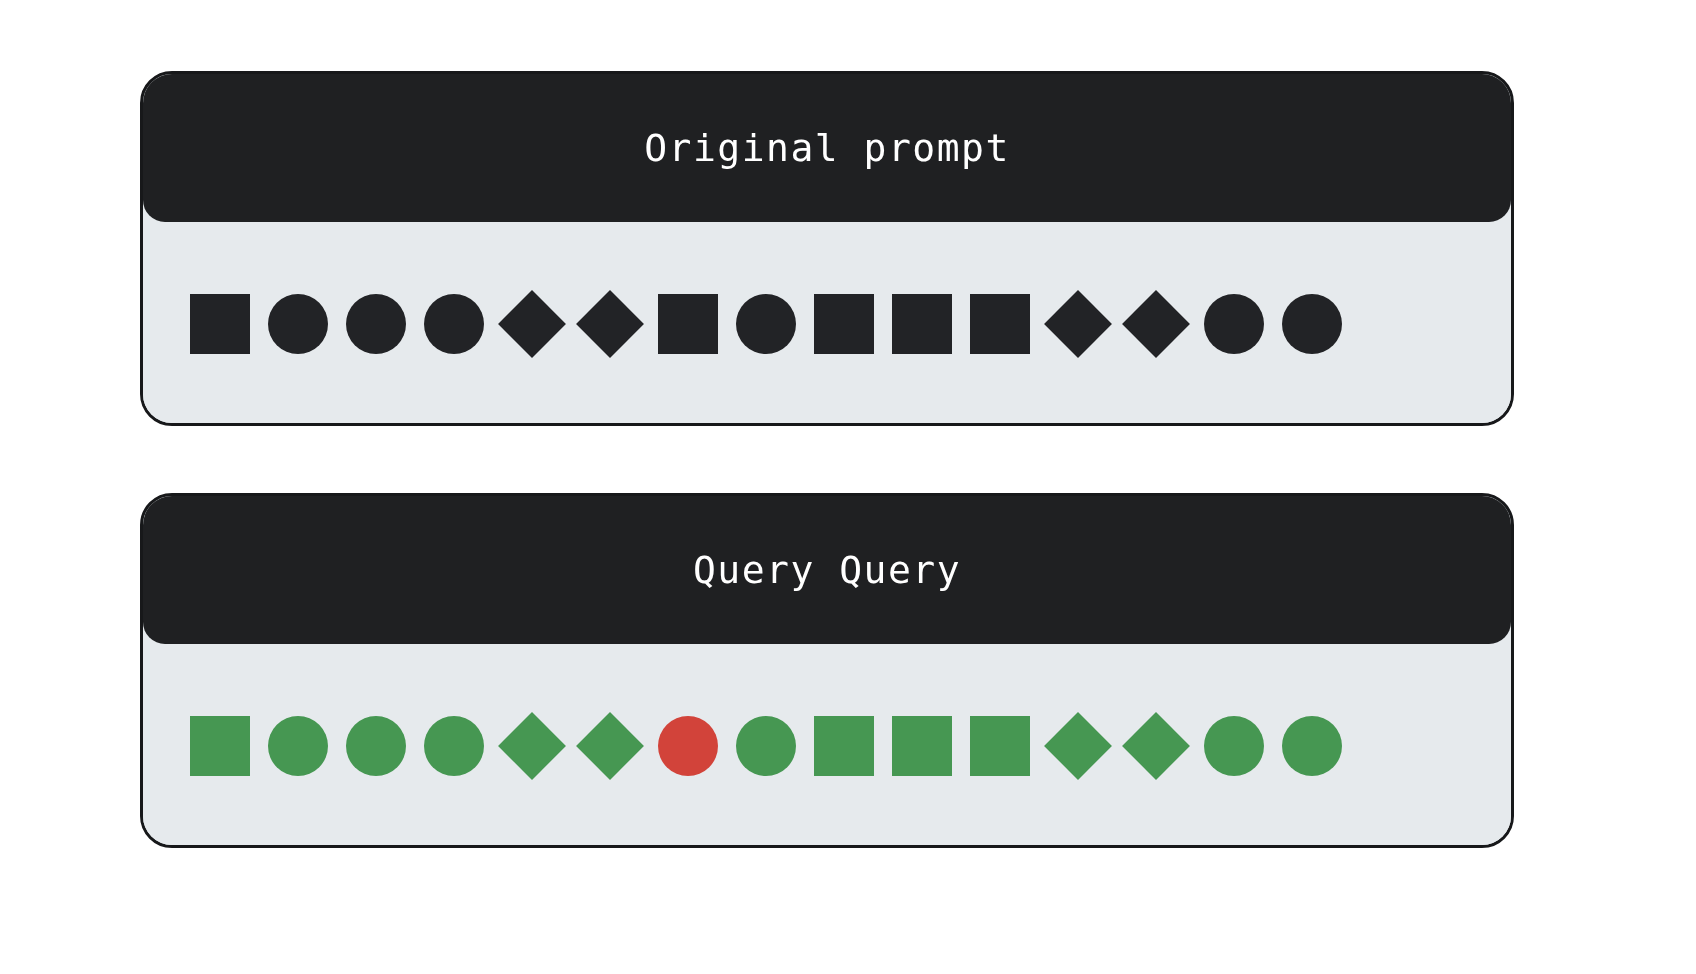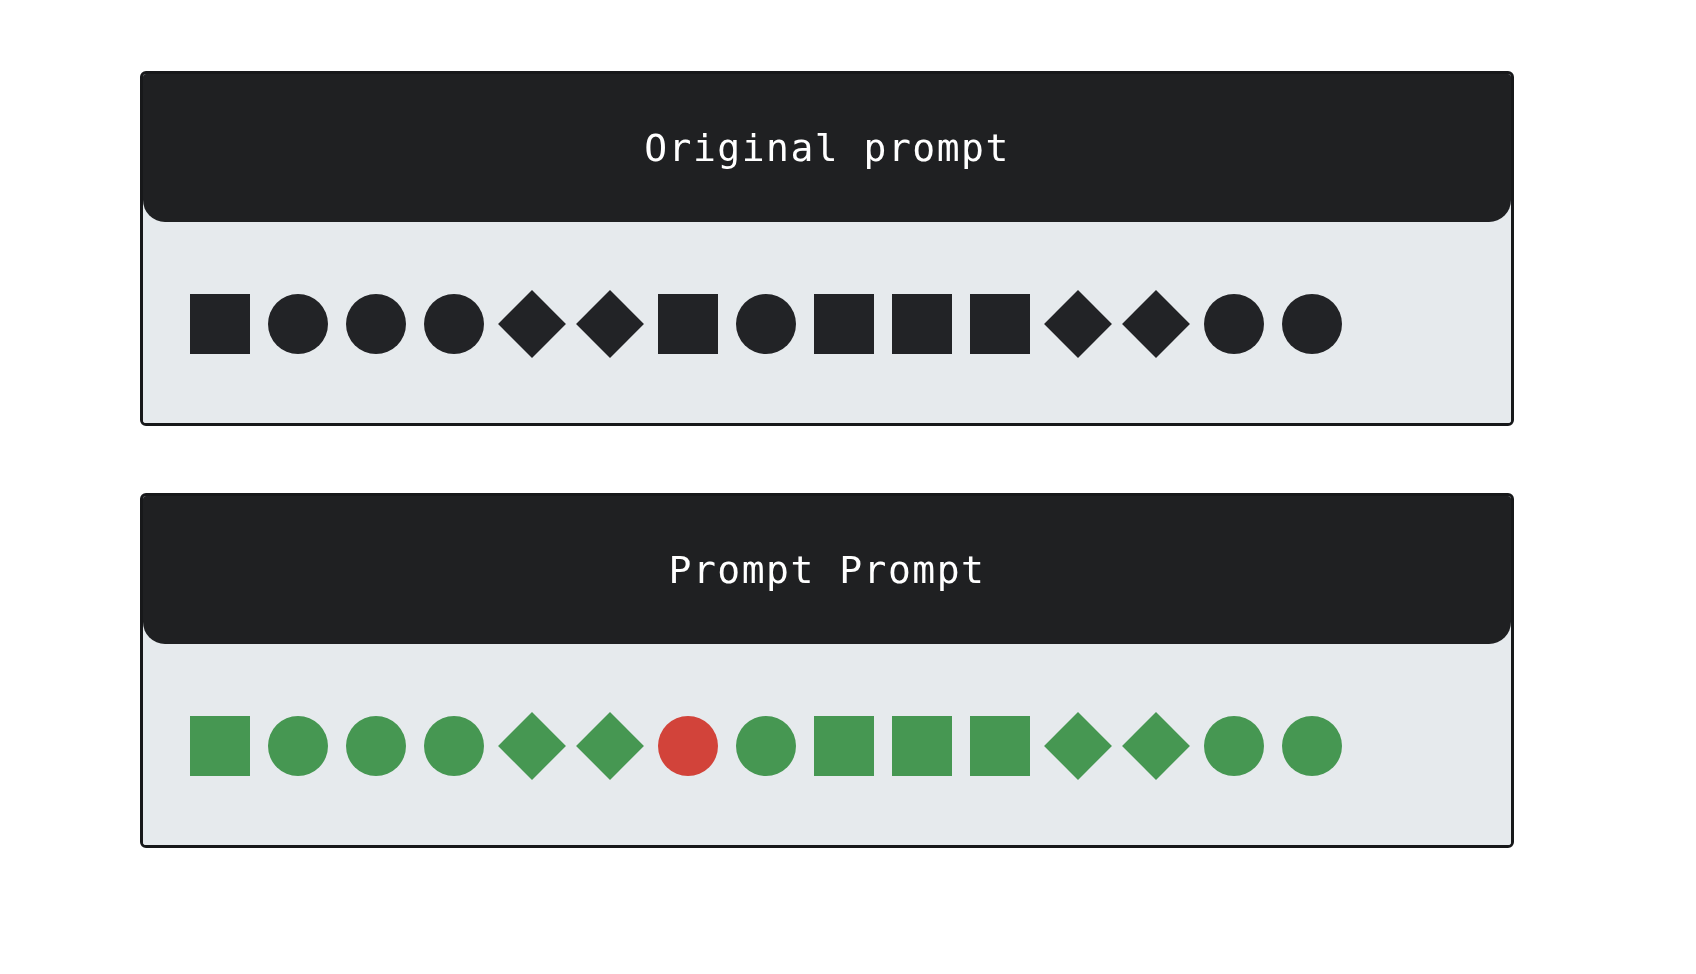--- a/index.html
+++ b/index.html
@@ -20,21 +20,21 @@
     left: 0; top: 0;
     width: 1696px;
     height: 974px;
   }
 
   .panel {
     position: absolute;
     left: 140px;
     width: 1374px;
     border: 3px solid #17181a;
-    border-radius: 6px;
+    border-radius: 32px;
     background: #e6eaed;
     box-sizing: border-box;
     overflow: hidden;
   }
 
   #panel-original { top: 71px;  height: 355px; }
   #panel-query    { top: 493px; height: 355px; }
 
   .panel-header {
     position: relative;
@@ -158,21 +158,21 @@
           </div>
           <div class="shape-slot">
             <div class="shape circle" style="background: rgb(34, 35, 38);"></div>
           </div>
         </div>
     </div>
   </section>
 
   <section class="panel" id="panel-query">
     <div class="panel-header">
-      <span class="panel-title">Prompt Prompt</span>
+      <span class="panel-title">Query Query</span>
     </div>
     <div class="panel-body">
       <div class="shape-row" id="row-query">
           <div class="shape-slot">
             <div class="shape square" style="background: rgb(70, 151, 82);"></div>
           </div>
           <div class="shape-slot">
             <div class="shape circle" style="background: rgb(70, 151, 82);"></div>
           </div>
           <div class="shape-slot">

